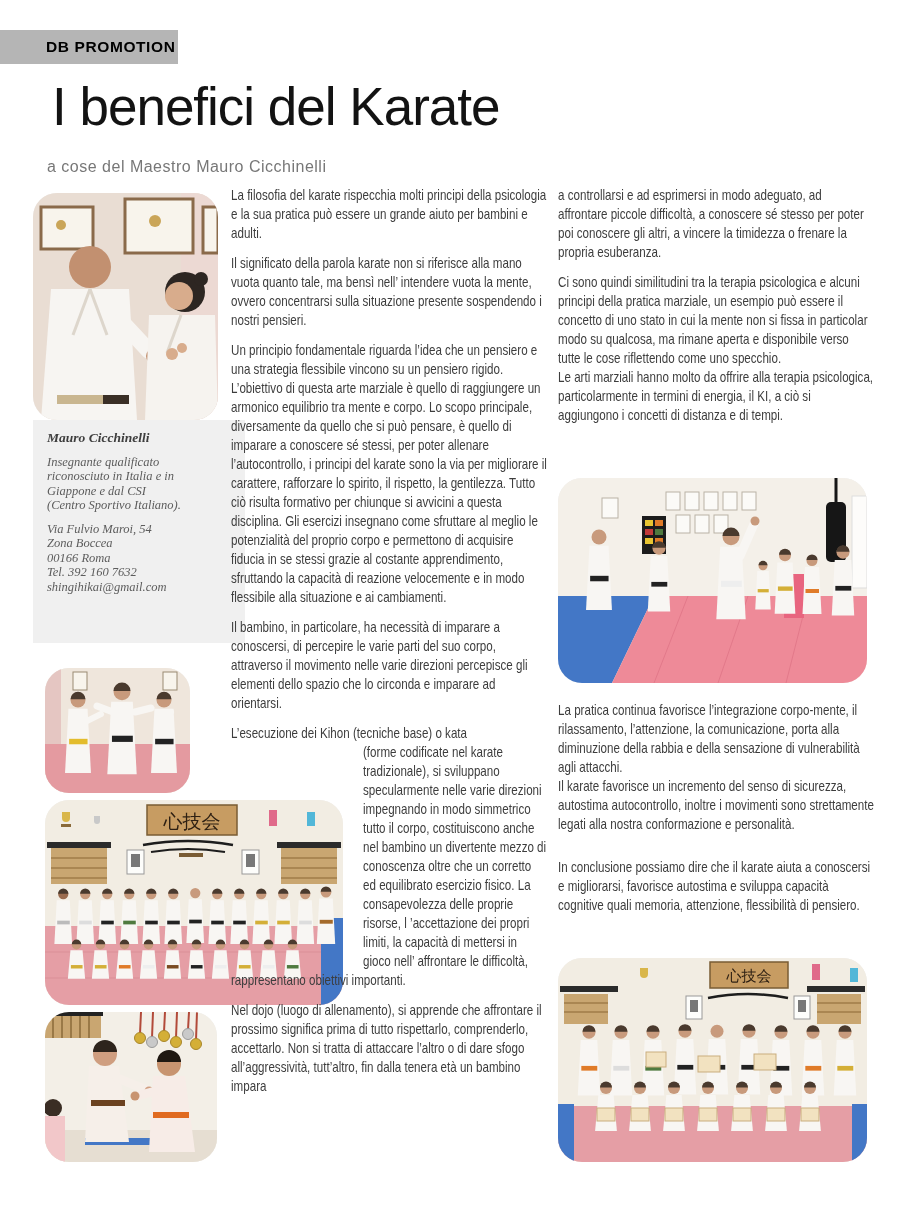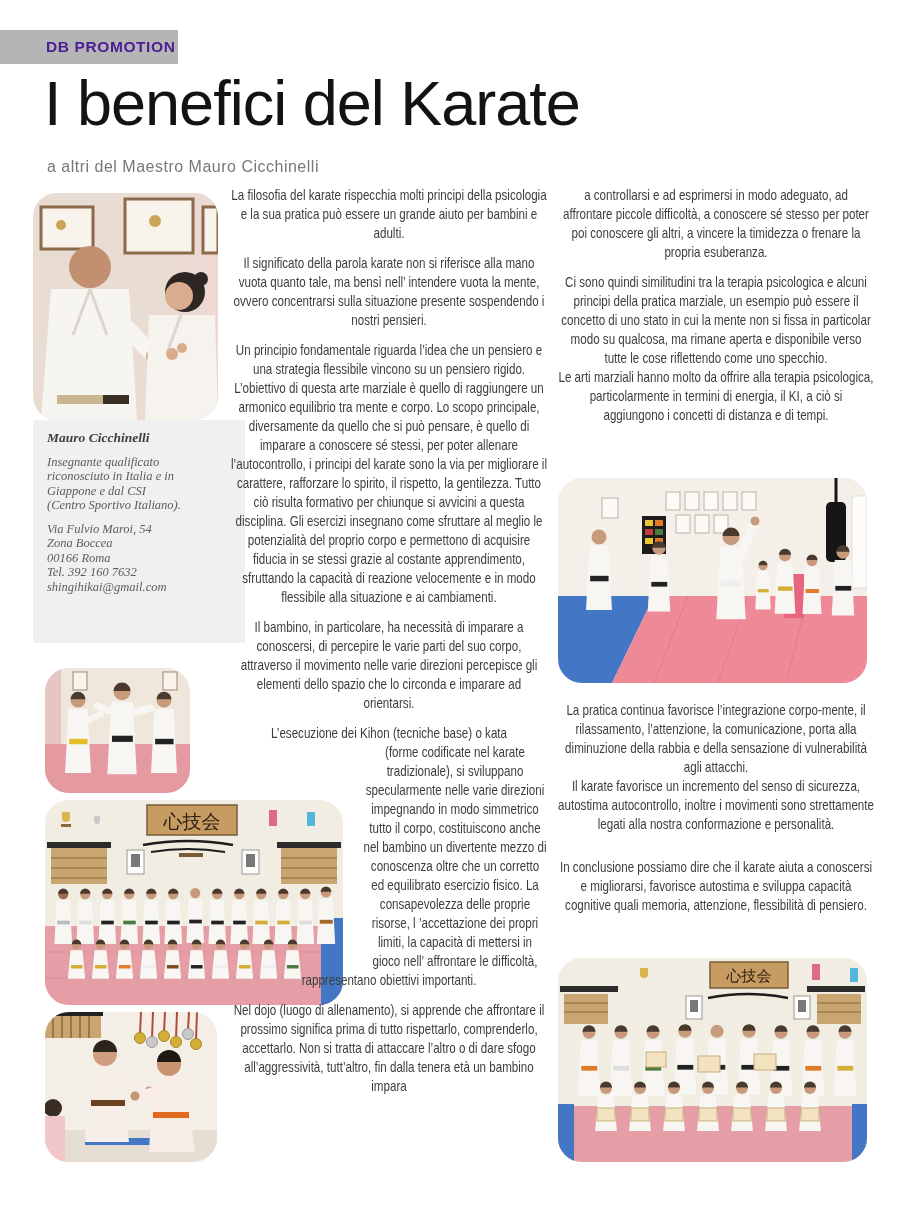--- a/index.html
+++ b/index.html
@@ -1,23 +1,23 @@
 <!DOCTYPE html>
 <html><head>
 <meta charset="utf-8">
 <style>
   html,body { margin:0; padding:0; background:#ffffff; }
   .page { position:relative; width:920px; height:1227px; background:#fff; overflow:hidden;
           font-family:"Liberation Sans","DejaVu Sans",sans-serif; }
 
   .badge { position:absolute; left:0; top:30px; width:178px; height:34px; background:#b5b5b5;
-           color:#4c1d95; font-weight:bold; font-size:15.5px; line-height:34px; padding-left:46px;
+           color:#000000; font-weight:bold; font-size:15.5px; line-height:34px; padding-left:46px;
            box-sizing:border-box; letter-spacing:0.6px; }
 
-  .title { position:absolute; left:44px; top:72px; margin:0; font-size:63px; font-weight:300;
+  .title { position:absolute; left:44px; top:72px; margin:8px; font-size:53px; font-weight:300;
            color:#131313; line-height:1; letter-spacing:-1px; white-space:nowrap; }
 
   .byline { position:absolute; left:47px; top:158px; font-size:16px; color:#777;
             letter-spacing:0.5px; }
 
   .photo { position:absolute; overflow:hidden; background:#eee;border-radius:24px; }
   #photo1 { left:33px;  top:193px;  width:185px; height:227px; }
   #photo2 { left:45px;  top:668px;  width:145px; height:125px; }
   #photo3 { left:45px;  top:800px;  width:298px; height:205px; }
   #photo4 { left:45px;  top:1012px; width:172px; height:150px; }
@@ -25,21 +25,21 @@
   #photo6 { left:558px; top:958px;  width:309px; height:204px; }
   .photo svg { display:block; }
 
   .authorbox { position:absolute; left:33px; top:420px; width:212px; height:223px;
                background:#f0f0f0; box-sizing:border-box; padding:11px 8px 0 14px;
                font-family:"Liberation Serif","DejaVu Serif",serif; font-style:italic;
                color:#5c5c5c; font-size:12.5px; line-height:14.5px; }
   .a-name { font-weight:bold; font-size:13.5px; color:#3e3e3e; font-style:italic; }
   .a-par  { white-space:pre-line; margin-top:9px; }
 
-  .col { position:absolute;text-align:center; }
+  .col { position:absolute; }
   #colmid { left:231px; top:186px; }
   #colrt  { left:558px; top:186px; }
   #colrb  { left:558px; top:701px; }
   .coltext { width:395px; transform:scaleX(0.8); transform-origin:0 0;
              font-size:14.5px; line-height:19px; color:#3d3d3d; }
   .coltext p { margin:0 0 11px 0; white-space:pre-line; }
   .coltext p.intro { margin-bottom:0; }
   .coltext p.last-gap { margin-bottom:24px; }
   .wrapblock { margin-bottom:11px; }
   .wrapblock::after { content:""; display:block; clear:both; }
@@ -63,21 +63,21 @@
       <path d="M4 13 h14 l3 33 h-20 Z" fill="var(--gi,#f8f6f3)"></path>
       <rect x="4.5" y="30" width="13.5" height="4" fill="var(--belt,#333)"></rect>
     </symbol>
   </defs>
 </svg>
 
 <div class="page">
 
   <div class="badge">DB PROMOTION</div>
   <h1 class="title">I benefici del Karate</h1>
-  <div class="byline">a altri del Maestro Mauro Cicchinelli</div>
+  <div class="byline">a cose del Maestro Mauro Cicchinelli</div>
 
   <div class="photo" id="photo1">
     <svg width="185" height="227" viewBox="0 0 185 227">
       <rect width="185" height="227" fill="#e9ddd3"></rect>
       <rect x="148" y="0" width="37" height="227" fill="#ecd9d3"></rect>
       <g>
         <rect x="8" y="14" width="52" height="42" fill="#f8f4ec" stroke="#8a6a4a" stroke-width="3"></rect>
         <circle cx="28" cy="32" r="5" fill="#caa558"></circle>
         <rect x="92" y="6" width="68" height="54" fill="#f8f4ec" stroke="#8a6a4a" stroke-width="3"></rect>
         <circle cx="122" cy="28" r="6" fill="#caa558"></circle>

